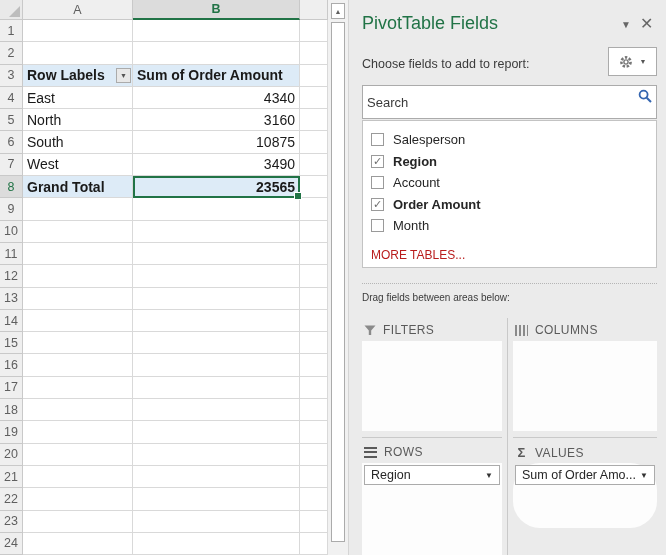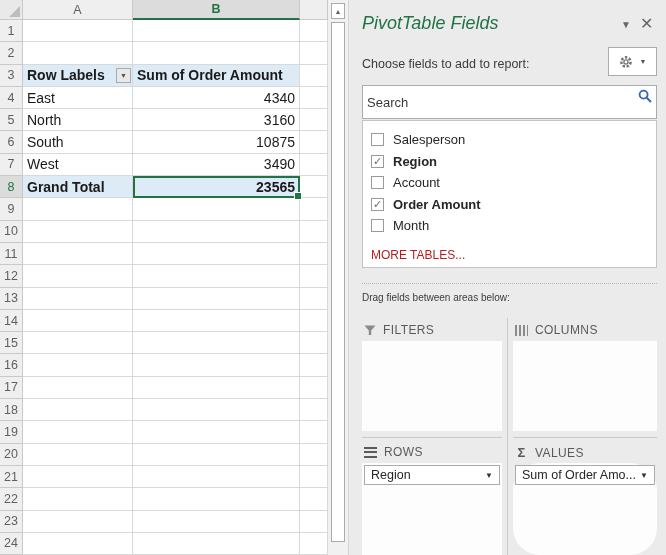--- a/index.html
+++ b/index.html
@@ -60,21 +60,21 @@
   }
   .scroll-thumb{
     position:absolute;left:3px;top:22px;width:14px;height:520px;box-sizing:border-box;
     background:#fff;border:1px solid #ABABAB;cursor:grab;
   }
   
   #panel{
     position:absolute;left:348px;top:0;width:318px;height:555px;
     background:#EBEBEB;border-left:1px solid #D5D5D5;box-sizing:border-box;
   }
-  .panel-title{position:absolute;left:13px;top:13px;font-size:18px;color:#217346;font-style:italic;}
+  .panel-title{position:absolute;left:13px;top:13px;font-size:18px;color:#217346;}
   .pane-chevron{position:absolute;left:272px;top:19px;color:#666;font-size:10px;cursor:pointer;}
   .pane-close{position:absolute;left:291px;top:14px;color:#666;font-size:16px;cursor:pointer;}
   .choose-label{position:absolute;left:13px;top:57px;font-size:12.5px;color:#3b3b3b;}
   .gear-btn{
     position:absolute;left:259px;top:47px;width:49px;height:29px;box-sizing:border-box;
     background:#fff;border:1px solid #ABABAB;display:flex;align-items:center;
     justify-content:center;gap:7px;cursor:pointer;
   }
   .gear-caret{font-size:7px;color:#555;}
   .search-wrap{position:absolute;left:13px;top:85px;width:295px;height:34px;}
@@ -307,20 +307,20 @@
         <div class="pill">
           <span>Region</span>
           <span class="caret">▼</span>
         </div>
       </div>
 
     <div class="area-head" style="left:166px;top:445px;">
       <span class="sigma-icon">Σ</span>
       <span>VALUES</span>
     </div>
-    <div class="area-zone" style="left:164px;top:463px;width:144px;height:92px;border-radius:27px;" id="zone-values">
+    <div class="area-zone" style="left:164px;top:463px;width:144px;height:65px;border-radius:27px;" id="zone-values">
         <div class="pill">
           <span>Sum of Order Amo...</span>
           <span class="caret">▼</span>
         </div>
       </div>
   </div>
 </div>
 
 </body></html>

